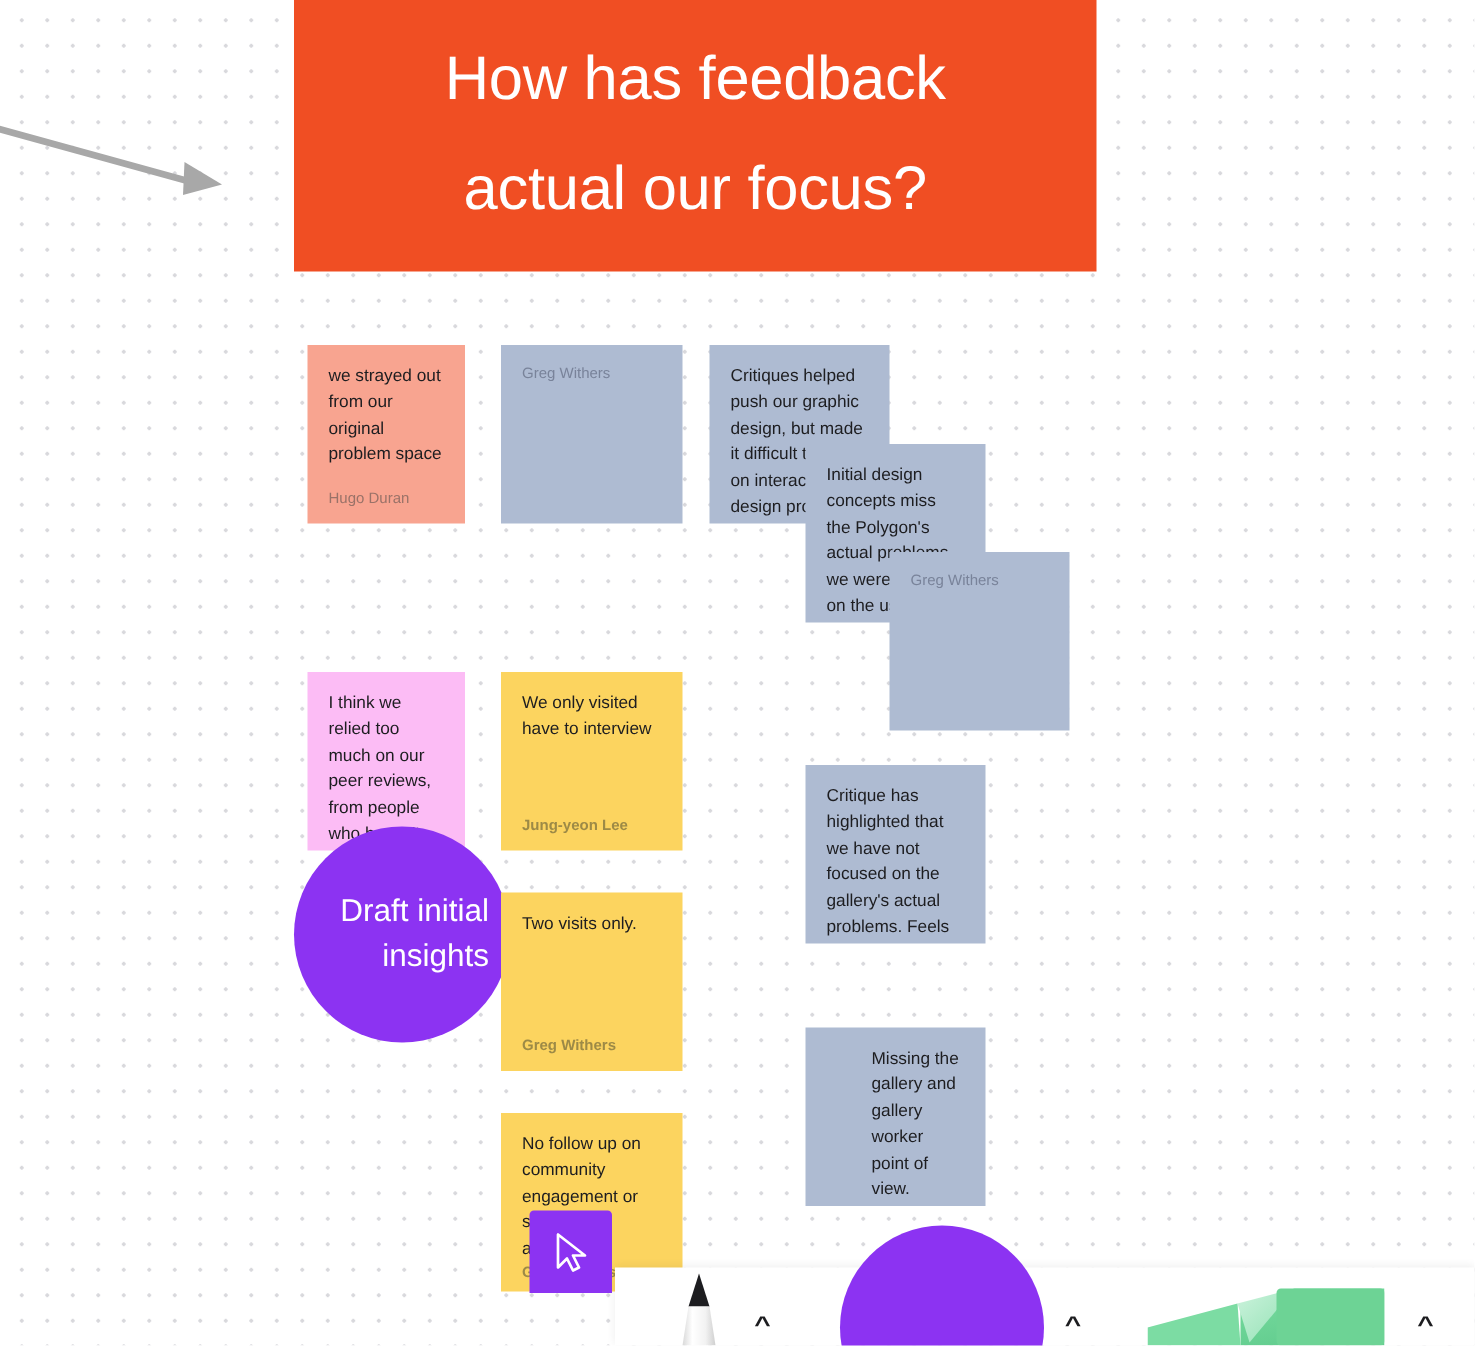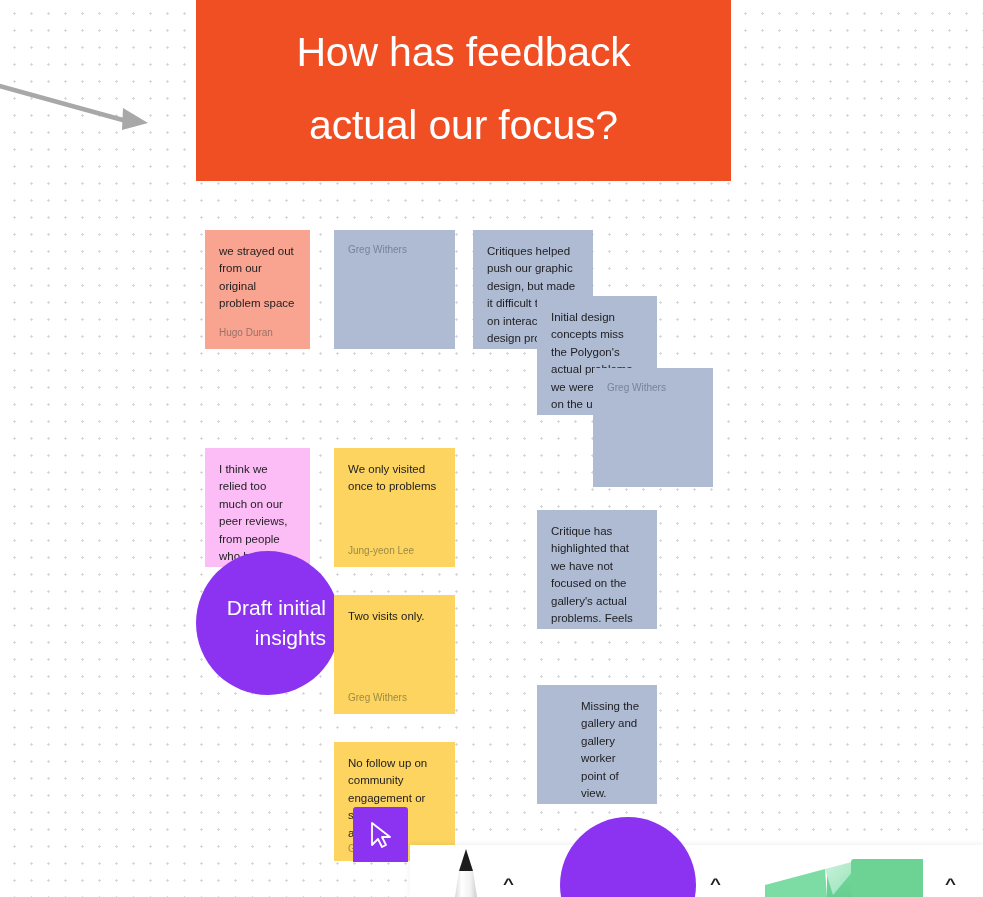--- a/index.html
+++ b/index.html
@@ -80,21 +80,21 @@
     font-size: 10px;
     color: #8a8a92;
     line-height: 1.3;
   }
   .note.salmon   { background: #f8a490; }
   .note.salmon .note-author { color: #9a7268; }
   .note.bluegray { background: #aebbd2; }
   .note.bluegray .note-author { color: #79839a; }
   .note.pink     { background: #fcbcf5; }
   .note.yellow   { background: #fcd45f; }
-  .note.yellow .note-author { color: #9d8a46; }
+  .note.yellow .note-author { color: #9d8a46; font-weight: bold; }
 
   
   .circle-sticker {
     position: absolute;
     border-radius: 50%;
     background: #8a2be2;
     background: #8c33f2;
     display: flex;
     align-items: center;
     justify-content: center;
@@ -211,21 +211,21 @@
   <div class="note bluegray" style="left:593px; top:368px; width:120px; height:119px;">
     <div class="note-author">Greg Withers</div>
   </div>
 
   <div class="note pink" style="left:205px; top:448px; width:105px; height:119px;">
     <div class="note-body">I think we relied too much on our peer reviews, from people who haven't seen the Polygon and doesn't understand what the Shipyards is.</div>
 
   </div>
 
   <div class="note yellow" style="left:334px; top:448px; width:121px; height:119px;">
-    <div class="note-body">We only visited once to problems</div>
+    <div class="note-body">We only visited have to interview</div>
     <div class="note-author">Jung-yeon Lee</div>
   </div>
 
   <div class="note bluegray" style="left:537px; top:510px; width:120px; height:119px;">
     <div class="note-body">Critique has highlighted that we have not focused on the gallery's actual problems. Feels disconnected. Missing something. A connection.</div>
 
   </div>
 
   <div class="circle-sticker" style="left:196px; top:551px; width:144px; height:144px;">
     <div class="circle-label">Draft initial insights</div>

